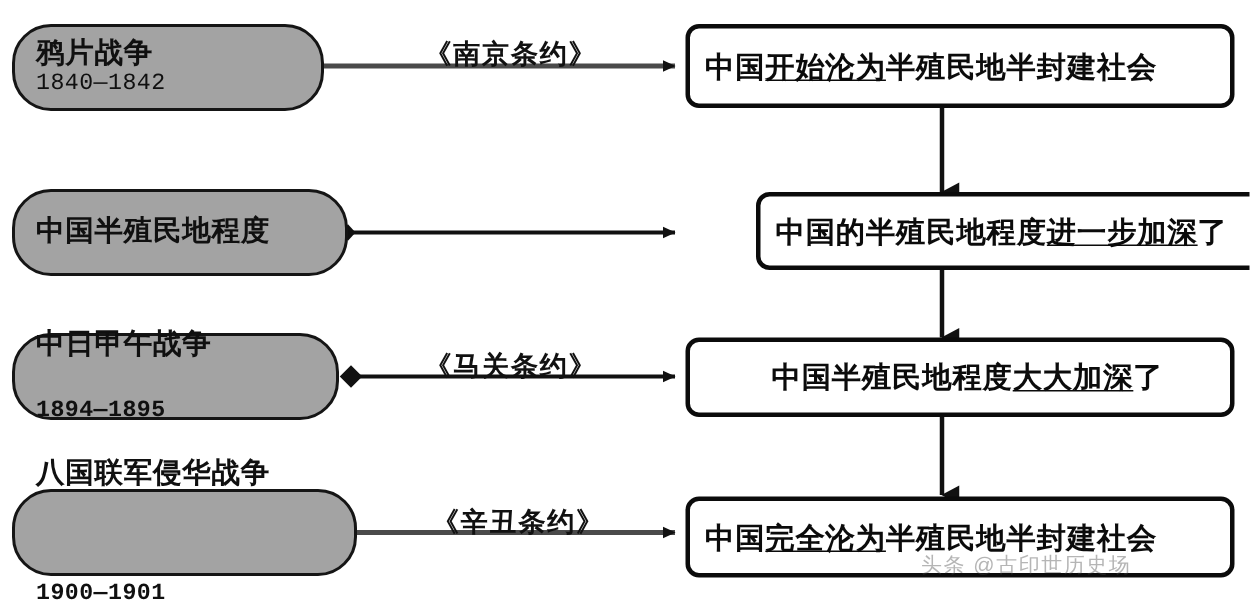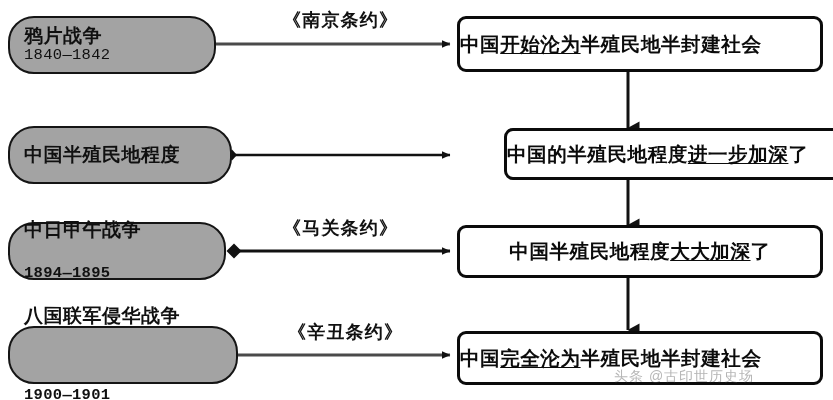--- a/index.html
+++ b/index.html
@@ -58,20 +58,21 @@
 
   
   .result-box {
     position: absolute;
     box-sizing: border-box;
     background: #ffffff;
     border: 3.2px solid #0b0b0b;
     border-radius: 9px;
     display: flex;
     align-items: center;
+    padding-left: 10px;
   }
   .result-text {
     font-family: "Liberation Serif", "DejaVu Serif", serif;
     font-size: 19.5px;
     font-weight: 600;
     letter-spacing: 0.6px;
     color: #0b0b0b;
     white-space: nowrap;
   }
   .result-text .u {
@@ -82,20 +83,21 @@
 
   
   .treaty-label {
     position: absolute;
     font-family: "Liberation Serif", "DejaVu Serif", serif;
     font-size: 18px;
     font-weight: 700;
     letter-spacing: 1.2px;
     color: #111111;
     white-space: nowrap;
+    margin-top: 16px;
   }
 
   
   .watermark {
     position: absolute;
     font-family: "Liberation Sans", "DejaVu Sans", sans-serif;
     font-size: 14px;
     letter-spacing: 1px;
     color: rgba(70, 70, 70, 0.40);
     white-space: nowrap;

